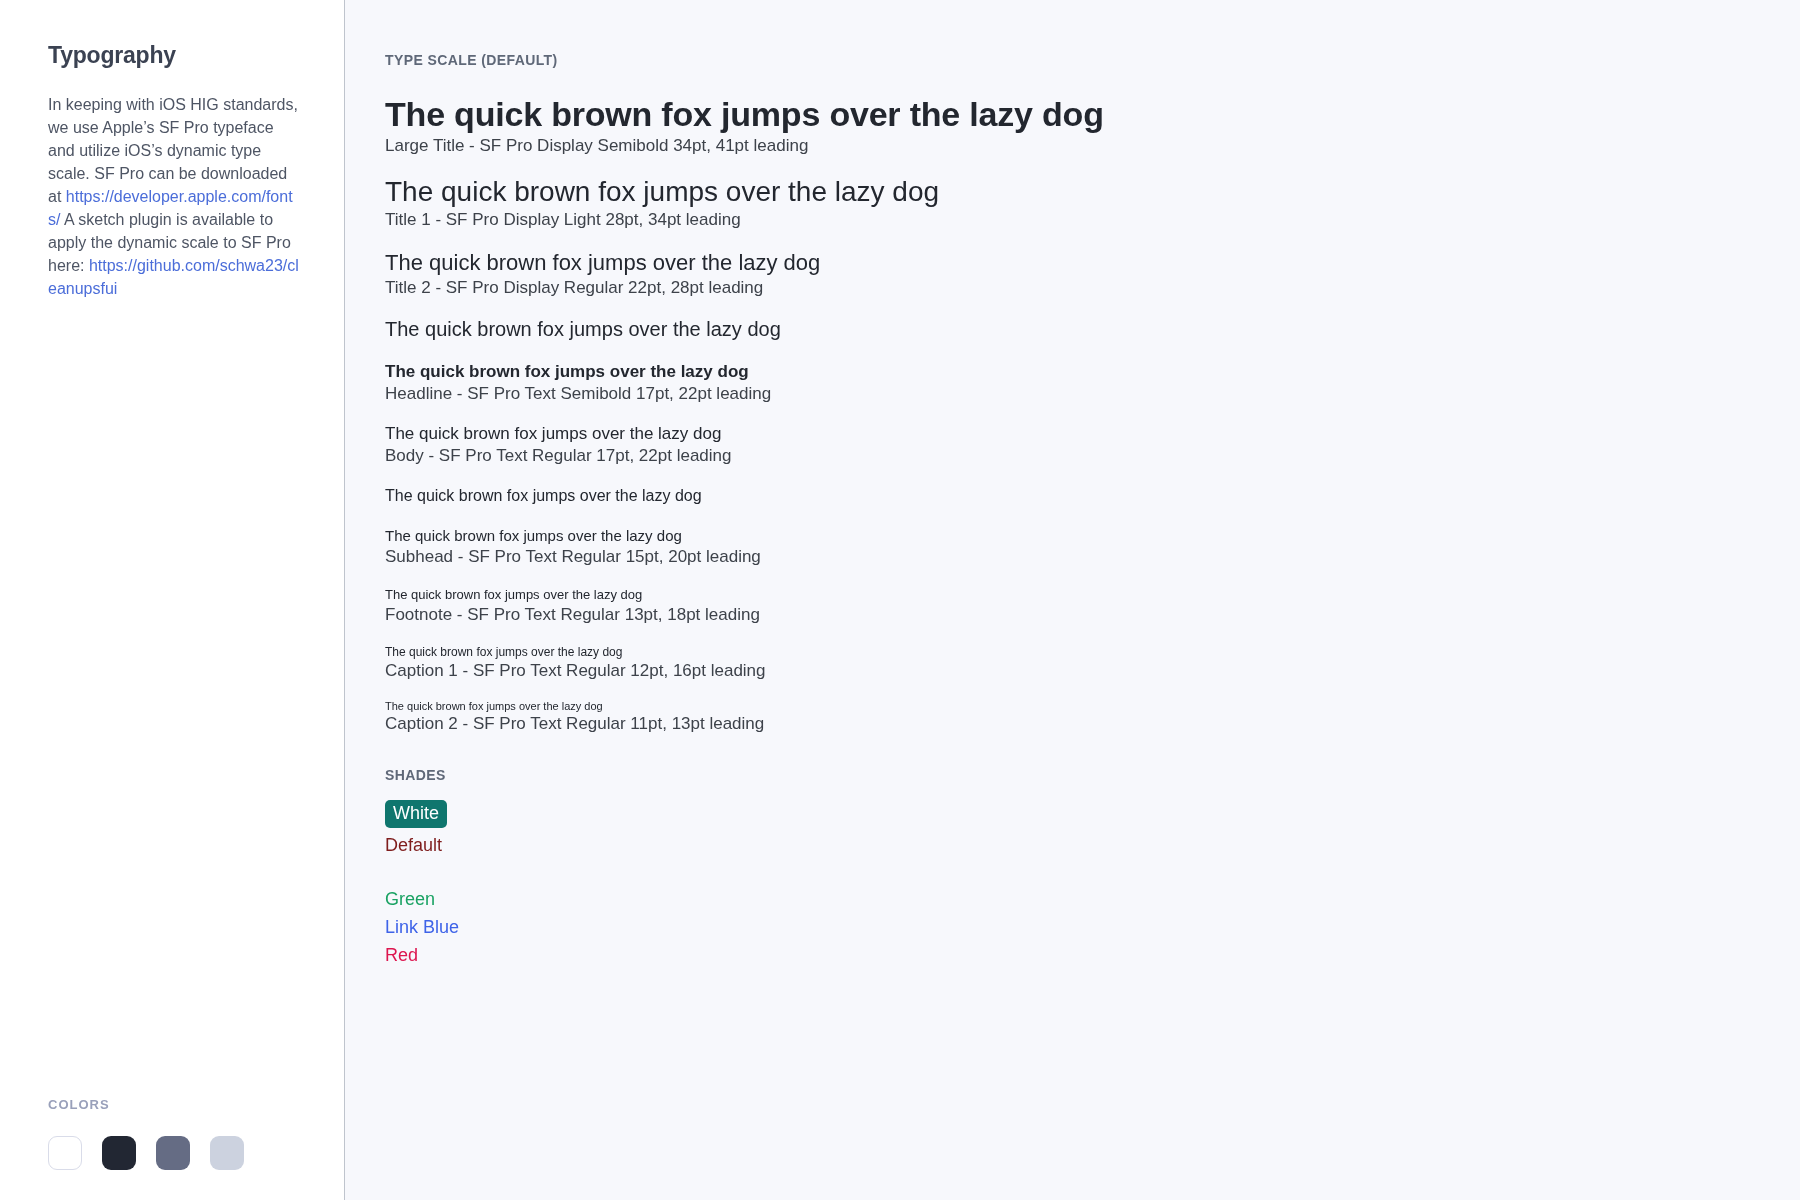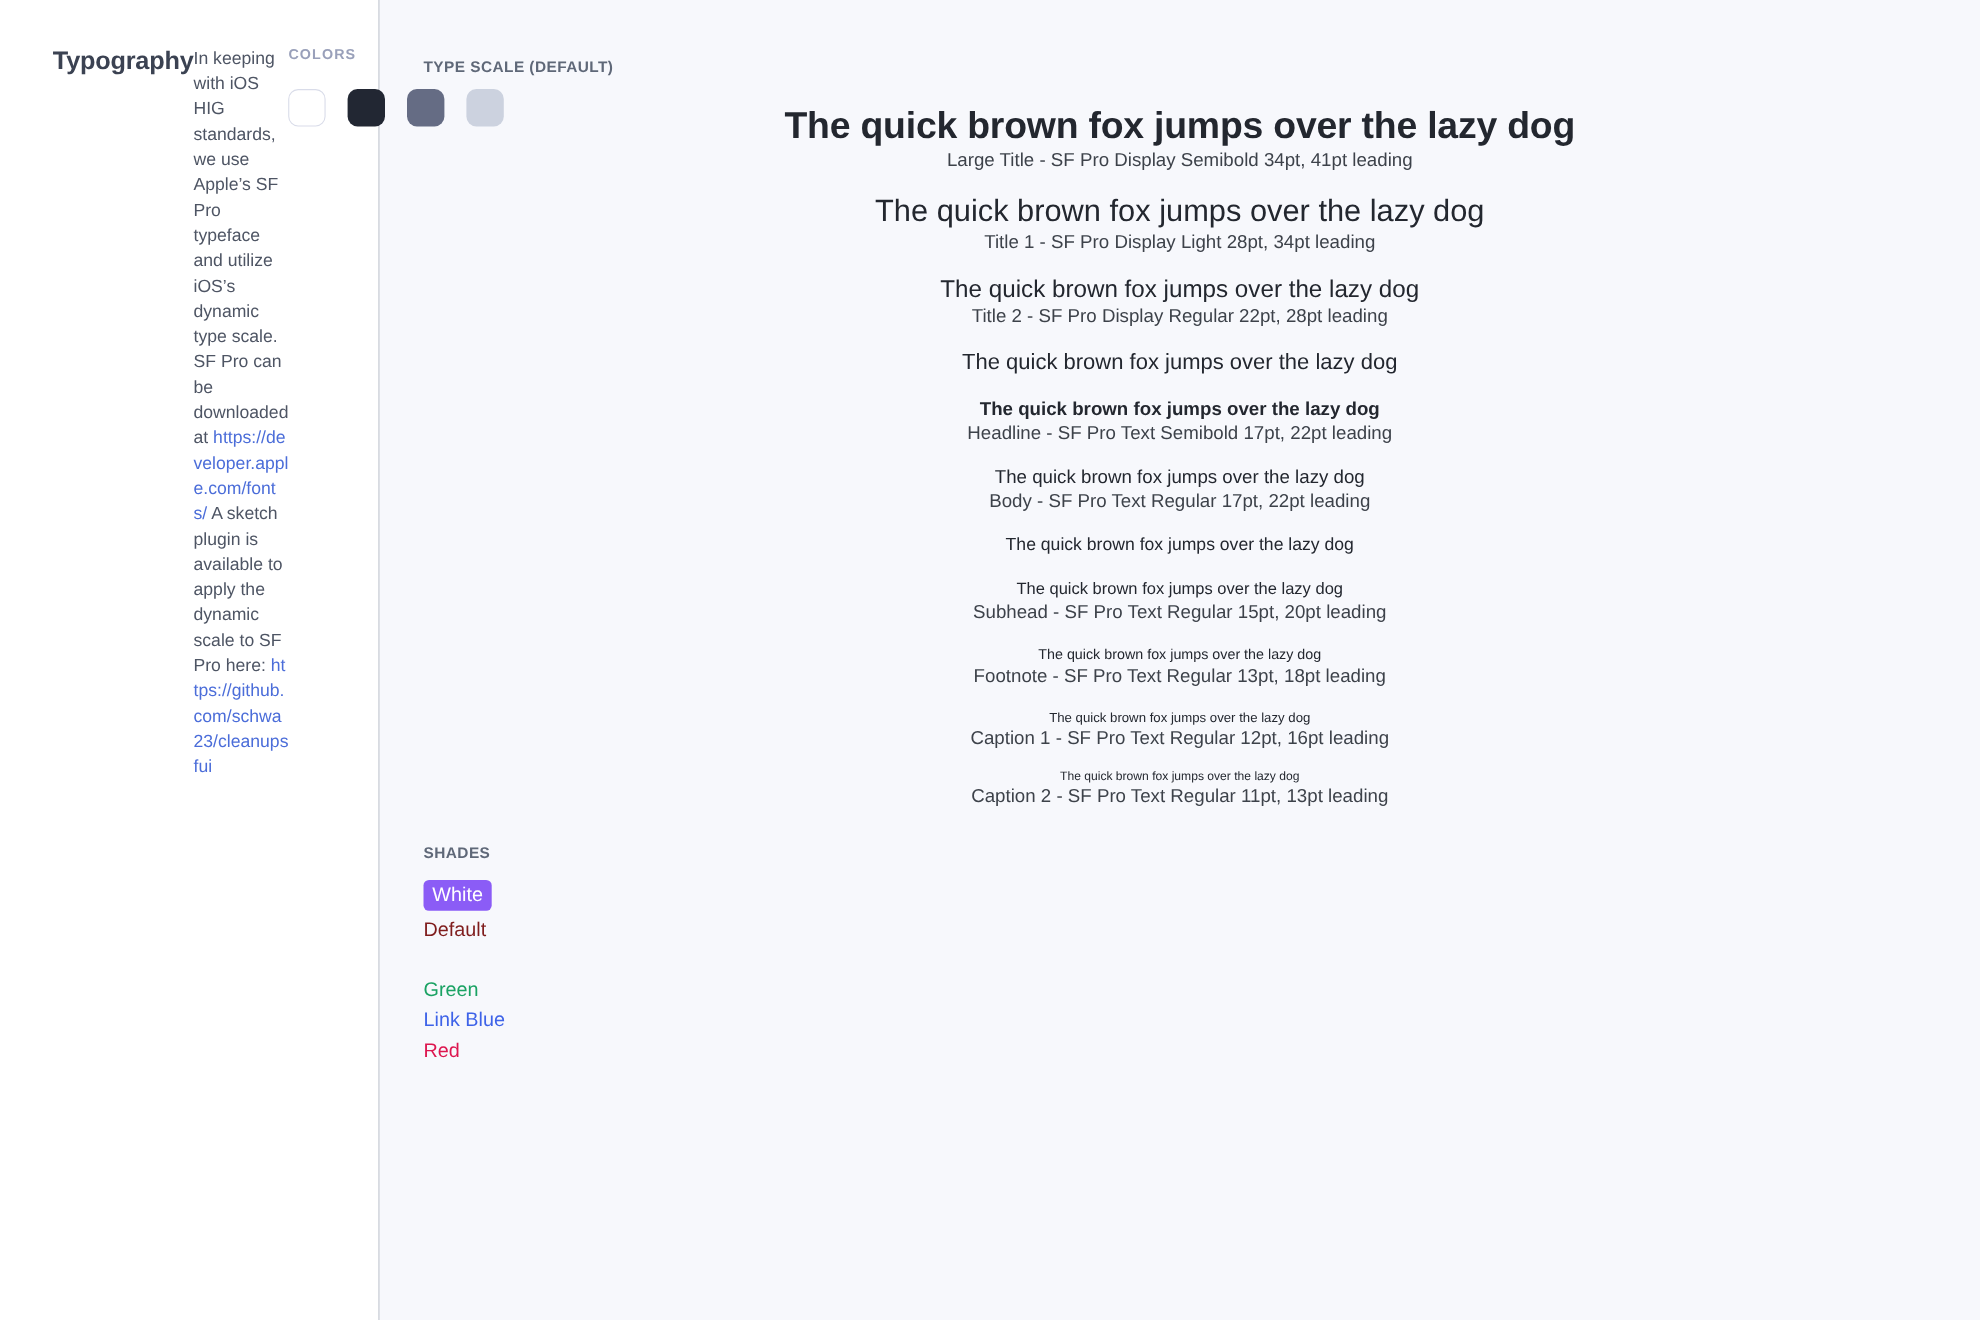--- a/index.html
+++ b/index.html
@@ -11,21 +11,21 @@
     background: #f7f8fc;
     overflow: hidden;
   }
 
   
   .sidebar {
     width: 345px; height: 1200px; flex-shrink: 0;
     background: #ffffff;
     border-right: 1px solid #bfc4cd;
     padding: 42px 24px 30px 48px;
-    display: flex; flex-direction: row;
+    display: flex; flex-direction: column;
   }
   .sidebar-title {
     font-size: 23px; font-weight: 700; color: #3b4252;
     letter-spacing: -0.2px; margin: 0 0 24px 0;
   }
   .sidebar-desc {
     font-size: 16px; line-height: 23px; color: #4e5564;
     width: 252px; margin: 0;
   }
   .sidebar-link { color: #4b6dd9; cursor: pointer; word-break: break-all; }
@@ -37,21 +37,21 @@
   .swatch-row { display: flex; gap: 20px; }
   .swatch { width: 34px; height: 34px; border-radius: 9px; }
 
   
   .main { flex: 1; padding: 52px 40px 0 40px; }
   .section-label {
     font-size: 14px; font-weight: 700; letter-spacing: 0.4px;
     color: #5f6878; margin: 0 0 26px 0;
   }
 
-  .type-row { margin-bottom: 20px; text-align: center; }
+  .type-row { margin-bottom: 20px; }
   .type-sample { color: #23272f; white-space: nowrap; }
   .type-caption { font-size: 17px; line-height: 18px; color: #3d424a; margin-top: 2px; }
 
   .v-large-title .type-sample { font-size: 34px; line-height: 41px; font-weight: 700; letter-spacing: -0.2px; }
   .v-title1      .type-sample { font-size: 28px; line-height: 34px; font-weight: 300; }
   .v-title2      .type-sample { font-size: 22px; line-height: 28px; }
   .v-title3      .type-sample { font-size: 20px; line-height: 24px; }
   .v-headline    .type-sample { font-size: 17px; line-height: 22px; font-weight: 700; }
   .v-body        .type-sample { font-size: 17px; line-height: 22px; }
   .v-callout     .type-sample { font-size: 16px; line-height: 21px; }
@@ -135,21 +135,21 @@
     </div>
     <div class="type-row v-caption2">
       <div class="type-sample">The quick brown fox jumps over the lazy dog</div>
       <div class="type-caption">Caption 2 - SF Pro Text Regular 11pt, 13pt leading</div>
     </div>
   </section>
 
   <section class="shades">
     <h2 class="section-label">SHADES</h2>
     <div class="shade-item">
-      <span class="shade-chip" style="background: #8b5cf6; color: rgb(255, 255, 255);">White</span>
+      <span class="shade-chip" style="background: #0f766e; color: rgb(255, 255, 255);">White</span>
     </div>
     <div class="shade-item" style="color: #7f1d1d;">Default</div>
     <div class="shade-gap"></div>
     <div class="shade-item" style="color: rgb(26, 162, 99);">Green</div>
     <div class="shade-item" style="color: rgb(62, 99, 232);">Link Blue</div>
     <div class="shade-item" style="color: rgb(221, 22, 79);">Red</div>
   </section>
 </main>
 
 </body></html>

